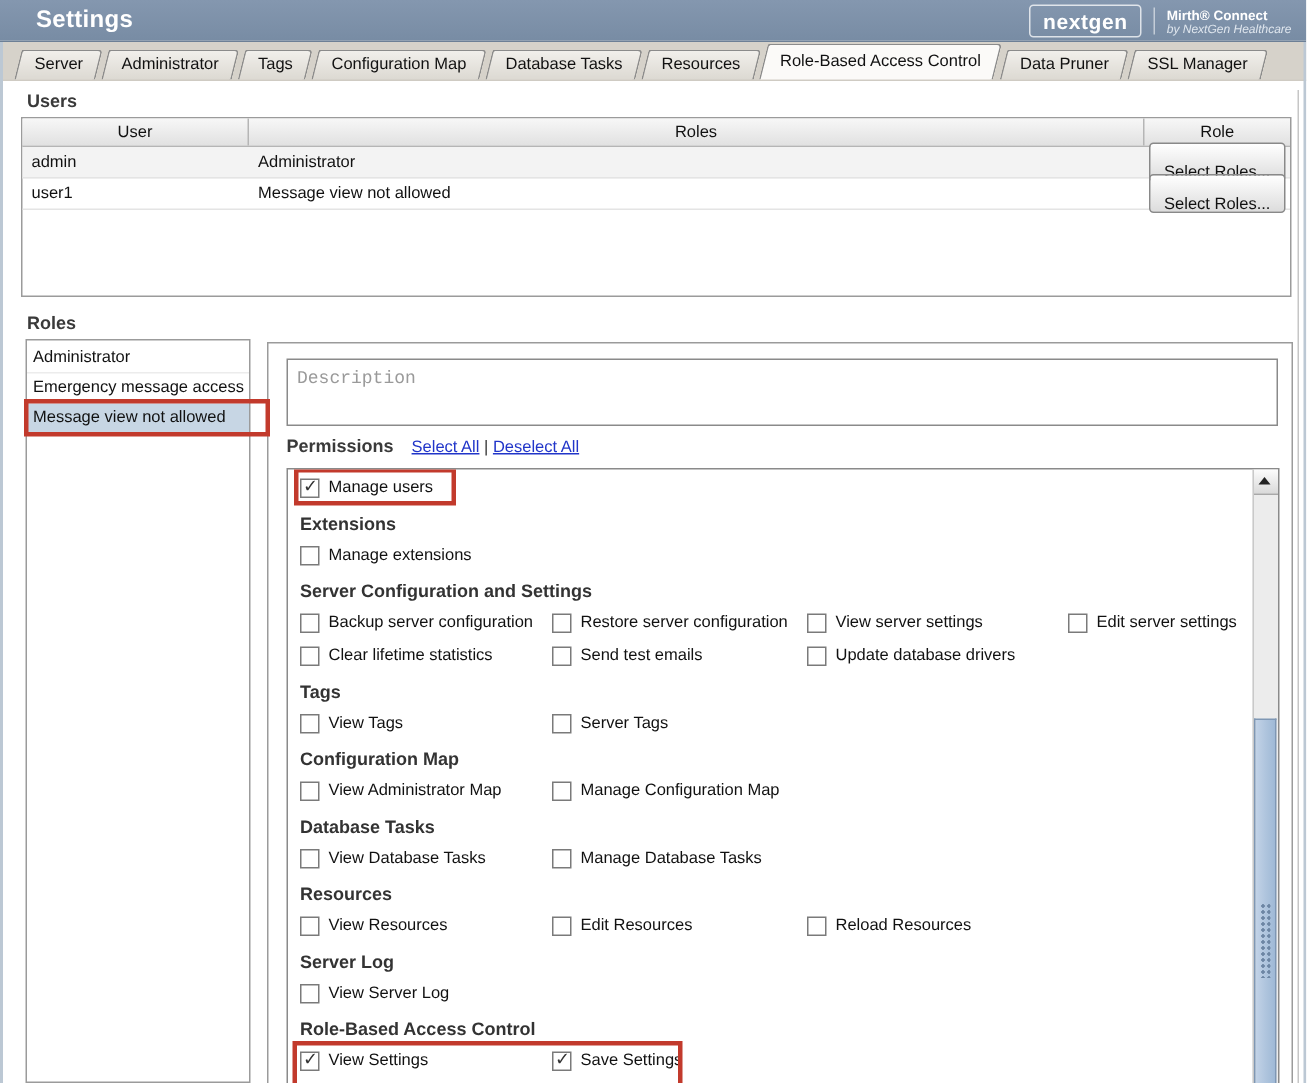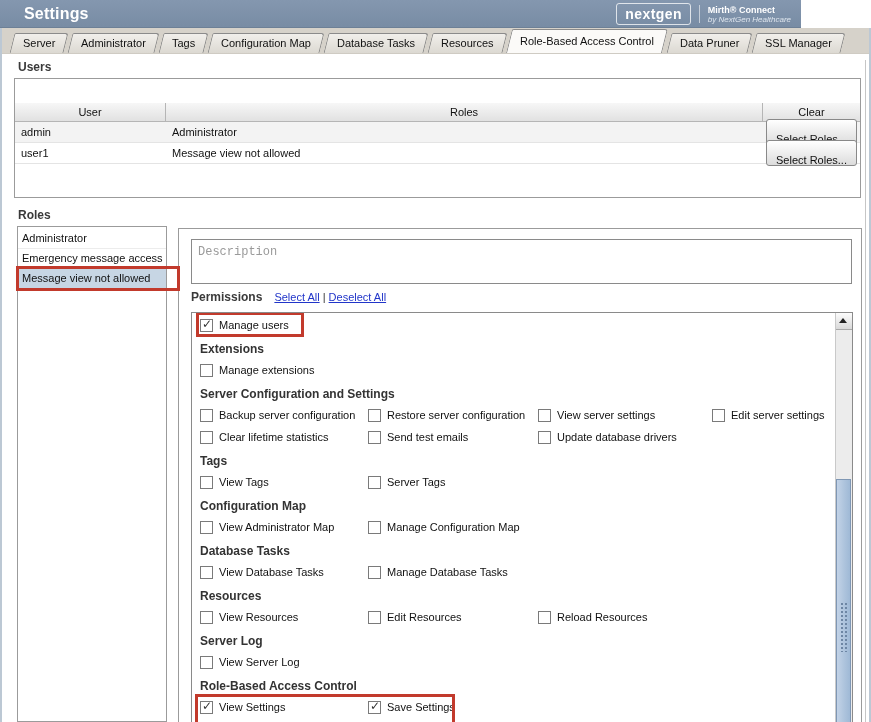--- a/index.html
+++ b/index.html
@@ -1,20 +1,20 @@
 <!DOCTYPE html>
 <html style="--titlebar: #788ca4; --titlebar-light: #8497af; --red: #c23a2c; --link: #2135c9; --sel: #c7d6e4; --thumb: #aec4dd;"><head>
 <meta charset="utf-8">
 <style>
   html,body{margin:0;padding:0;background:#fff;}
   #page{position:relative;width:871px;height:722px;overflow:hidden;background:#fff;
         font-family:"Liberation Sans","DejaVu Sans",sans-serif;font-size:11px;color:#111;}
 
   
-  .titlebar{position:absolute;top:0;left:0;width:801px;height:28px;
+  .titlebar{position:absolute;top:0;left:0;width:871px;height:28px;
             background:linear-gradient(var(--titlebar-light),var(--titlebar));
             border-bottom:1px solid #6d8096;display:flex;align-items:center;box-sizing:border-box;}
   .title{margin-left:24px;font-size:16px;font-weight:700;color:#fff;letter-spacing:.2px;}
   .brand{position:absolute;right:10px;top:3px;height:22px;display:flex;align-items:center;gap:8px;}
   .logo{border:1px solid rgba(255,255,255,.75);border-radius:3px;padding:2px 8px;color:#fff;
         font-size:14px;font-weight:700;letter-spacing:.4px;}
   .bdiv{width:1px;height:18px;background:rgba(255,255,255,.55);}
   .btxt{display:flex;flex-direction:column;justify-content:center;}
   .bprod{font-size:9px;font-weight:700;color:#fff;line-height:10px;}
   .btag{font-size:8px;color:#dfe6ee;line-height:9px;font-style:italic;}
@@ -33,21 +33,21 @@
   .edge-l{position:absolute;left:0;top:28px;bottom:0;width:2px;background:#bcc8d4;}
   .edge-r{position:absolute;right:0;top:28px;bottom:0;width:2px;background:#bcc8d4;}
   .line-r{position:absolute;left:865px;top:60px;bottom:0;width:1px;background:#c6c6c6;}
 
   .seclabel{position:absolute;font-size:12px;font-weight:700;color:#3a3a3a;}
 
   
   .utable{position:absolute;left:14px;top:78px;width:847px;height:120px;border:1px solid #9b9b9b;
           background:#fff;box-sizing:border-box;}
   .uheader{display:flex;height:18px;background:linear-gradient(#f7f7f7,#e1e1e1);
-           border-bottom:1px solid #b5b5b5;margin-top:24px;}
+           border-bottom:1px solid #b5b5b5;}
   .uheader .hc{display:flex;align-items:center;justify-content:center;border-right:1px solid #b5b5b5;box-sizing:border-box;}
   .hc.c1{width:151px;} .hc.c2{flex:1;} .hc.c3{width:97px;border-right:none;}
   .urow{display:flex;height:20px;border-bottom:1px solid #e4e4e4;align-items:center;}
   .urow.alt{background:#f3f3f3;}
   .uc1{width:151px;padding-left:6px;box-sizing:border-box;}
   .uc2{flex:1;padding-left:6px;box-sizing:border-box;}
   .uc3{width:97px;display:flex;justify-content:center;}
   .btn{font-family:inherit;font-size:11px;height:17px;line-height:15px;padding:12px 9px;
        background:linear-gradient(#ffffff,#dcdcdc);border:1px solid #898989;border-radius:3px;
        color:#111;cursor:pointer;white-space:nowrap;}
@@ -150,21 +150,21 @@
   <div class="edge-l"></div>
   <div class="edge-r"></div>
   <div class="line-r"></div>
 
   <div class="seclabel" style="left:18px;top:60px;">Users</div>
 
   <div class="utable">
     <div class="uheader">
       <div class="hc c1">User</div>
       <div class="hc c2">Roles</div>
-      <div class="hc c3">Clear</div>
+      <div class="hc c3">Role</div>
     </div>
     <div id="users-body">
         <div class="urow alt">
           <div class="uc1">admin</div>
           <div class="uc2">Administrator</div>
           <div class="uc3">
             <button class="btn">Select Roles...</button>
           </div>
         </div>
         <div class="urow">

